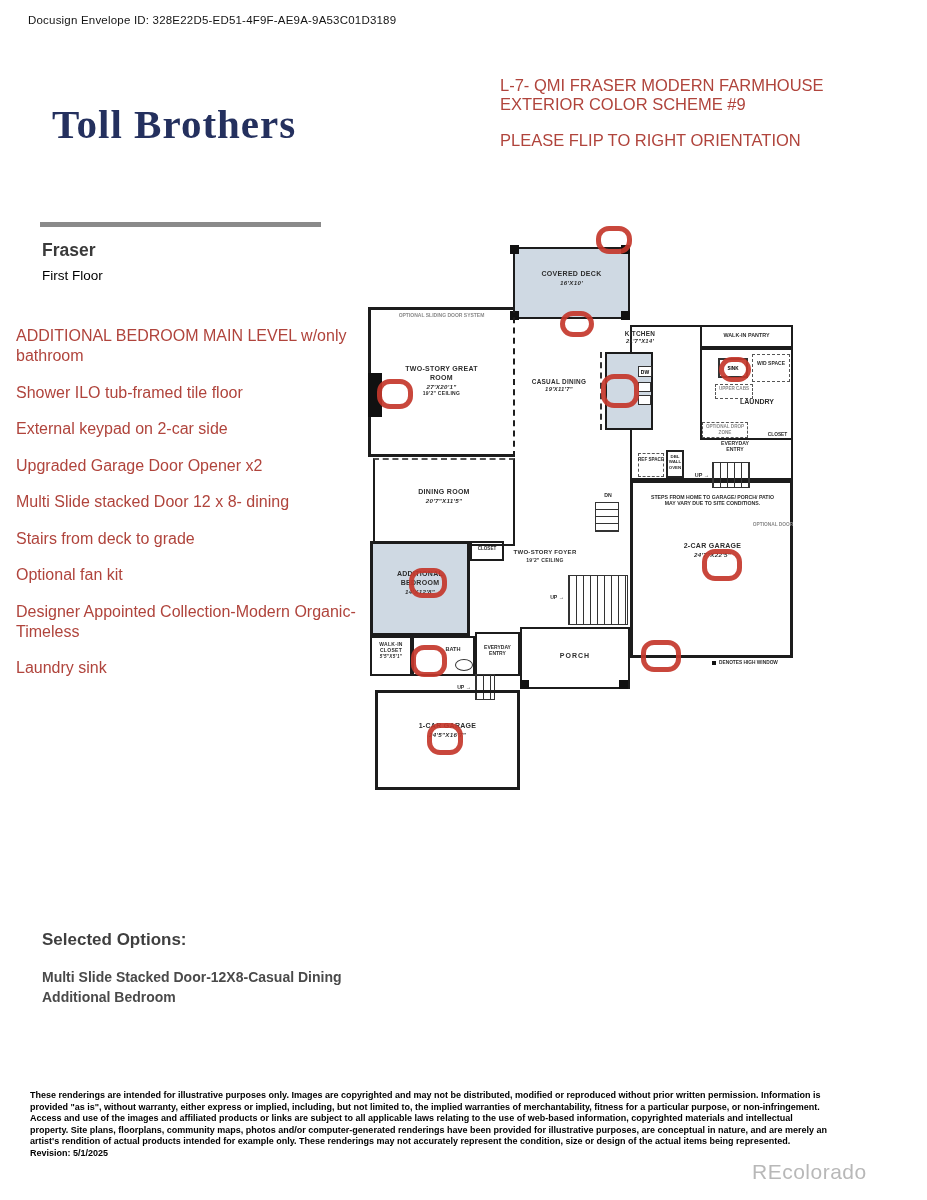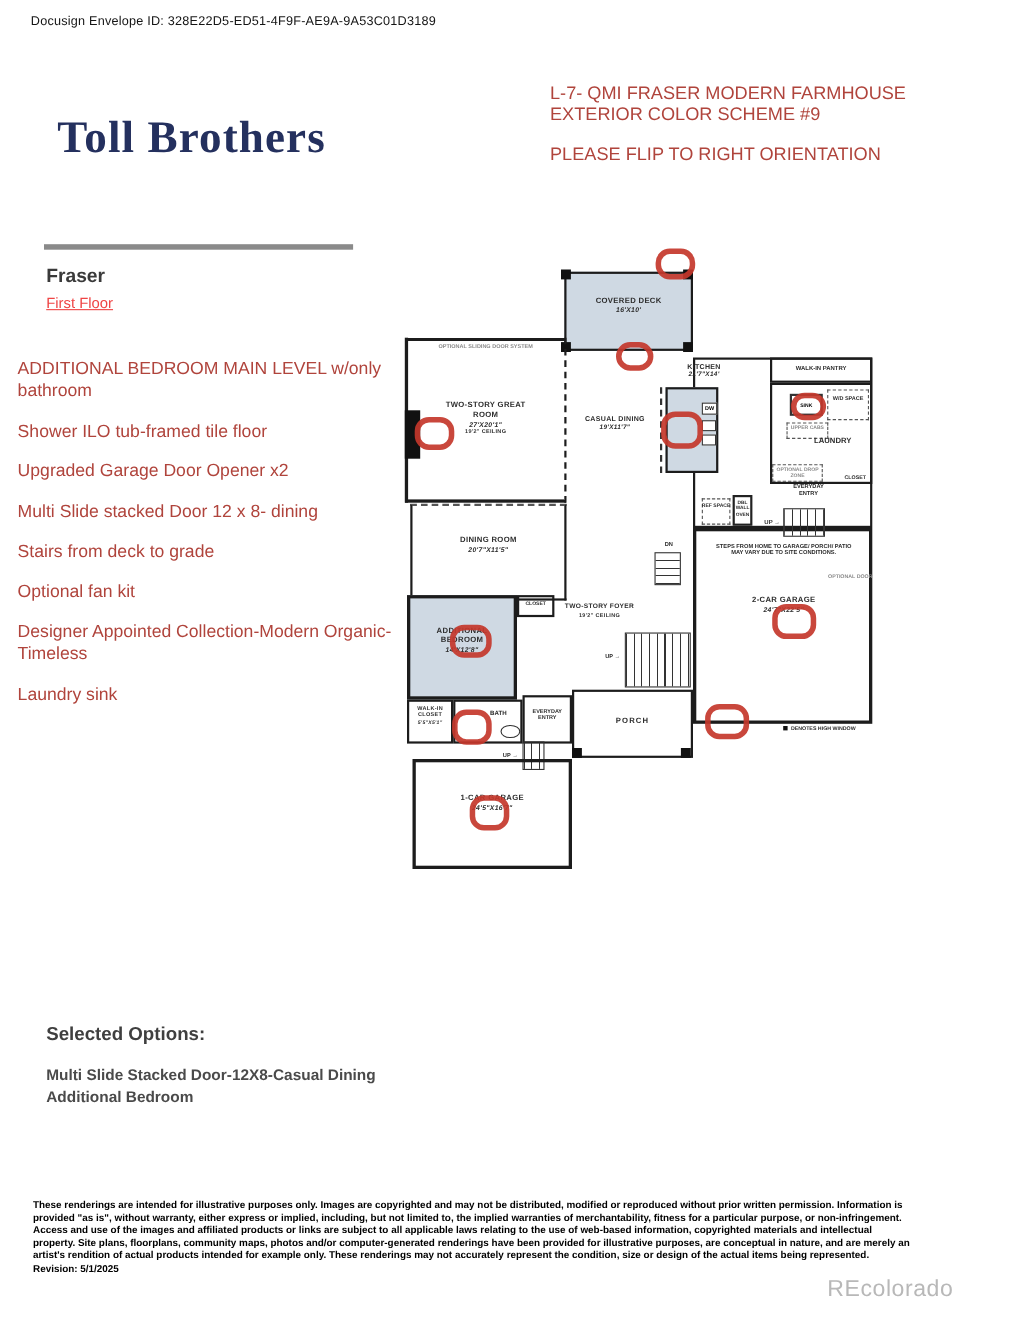--- a/index.html
+++ b/index.html
@@ -6,21 +6,21 @@
   .sheet{position:relative;width:927px;height:1200px;background:#ffffff;overflow:hidden;
          font-family:"Liberation Sans",sans-serif;border-radius:14px;}
   .abs{position:absolute;}
   .docusign{left:28px;top:14px;font-size:11.5px;color:#141414;letter-spacing:.2px;}
   .logo{left:52px;top:100px;font-family:"Liberation Serif",serif;font-weight:bold;
         font-size:41px;color:#24305e;letter-spacing:1px;}
   .red-title{left:500px;top:76px;width:400px;font-size:16.5px;line-height:19px;color:#b0443c;}
   .red-sub{left:500px;top:131px;width:400px;font-size:16.5px;color:#b0443c;}
   .graybar{left:40px;top:222px;width:281px;height:5px;background:#8a8a8a;}
   .plan-name{left:42px;top:240px;font-size:17.5px;font-weight:bold;color:#3a3a3a;}
-  .plan-floor{left:42px;top:268px;font-size:13.5px;color:#ef4444;text-decoration:underline;}
+  .plan-floor{left:42px;top:268px;font-size:13.5px;color:#000000;}
   .red-list{left:16px;top:326px;width:350px;color:#b0443c;font-size:16px;line-height:20px;}
   .red-list .item{margin-bottom:16.5px;}
   .sel-title{left:42px;top:930px;font-size:17px;font-weight:bold;color:#3f3f3f;}
   .sel-items{left:42px;top:968px;width:420px;font-size:14px;line-height:19.5px;
              font-weight:bold;color:#4a4a4a;}
   .disclaimer{left:30px;top:1090px;width:802px;font-size:9px;line-height:11.6px;
               font-weight:bold;color:#000;}
   .watermark{left:752px;top:1160px;font-size:21px;color:#b8b8b8;letter-spacing:.5px;}
   
   .fp{left:360px;top:222px;width:445px;height:590px;}
@@ -59,20 +59,21 @@
   </div>
   <div class="abs red-sub">PLEASE FLIP TO RIGHT ORIENTATION</div>
 
   <div class="abs graybar"></div>
   <div class="abs plan-name">Fraser</div>
   <div class="abs plan-floor">First Floor</div>
 
   <div class="abs red-list">
     <div class="item">ADDITIONAL BEDROOM MAIN LEVEL w/only bathroom</div>
     <div class="item">Shower ILO tub-framed tile floor</div>
+    <div class="item">External keypad on 2-car side</div>
     <div class="item">Upgraded Garage Door Opener x2</div>
     <div class="item">Multi Slide stacked Door 12 x 8- dining</div>
     <div class="item">Stairs from deck to grade</div>
     <div class="item">Optional fan kit</div>
     <div class="item">Designer Appointed Collection-Modern Organic-Timeless</div>
     <div class="item">Laundry sink</div>
   </div>
 
   <div class="abs fp">
 

